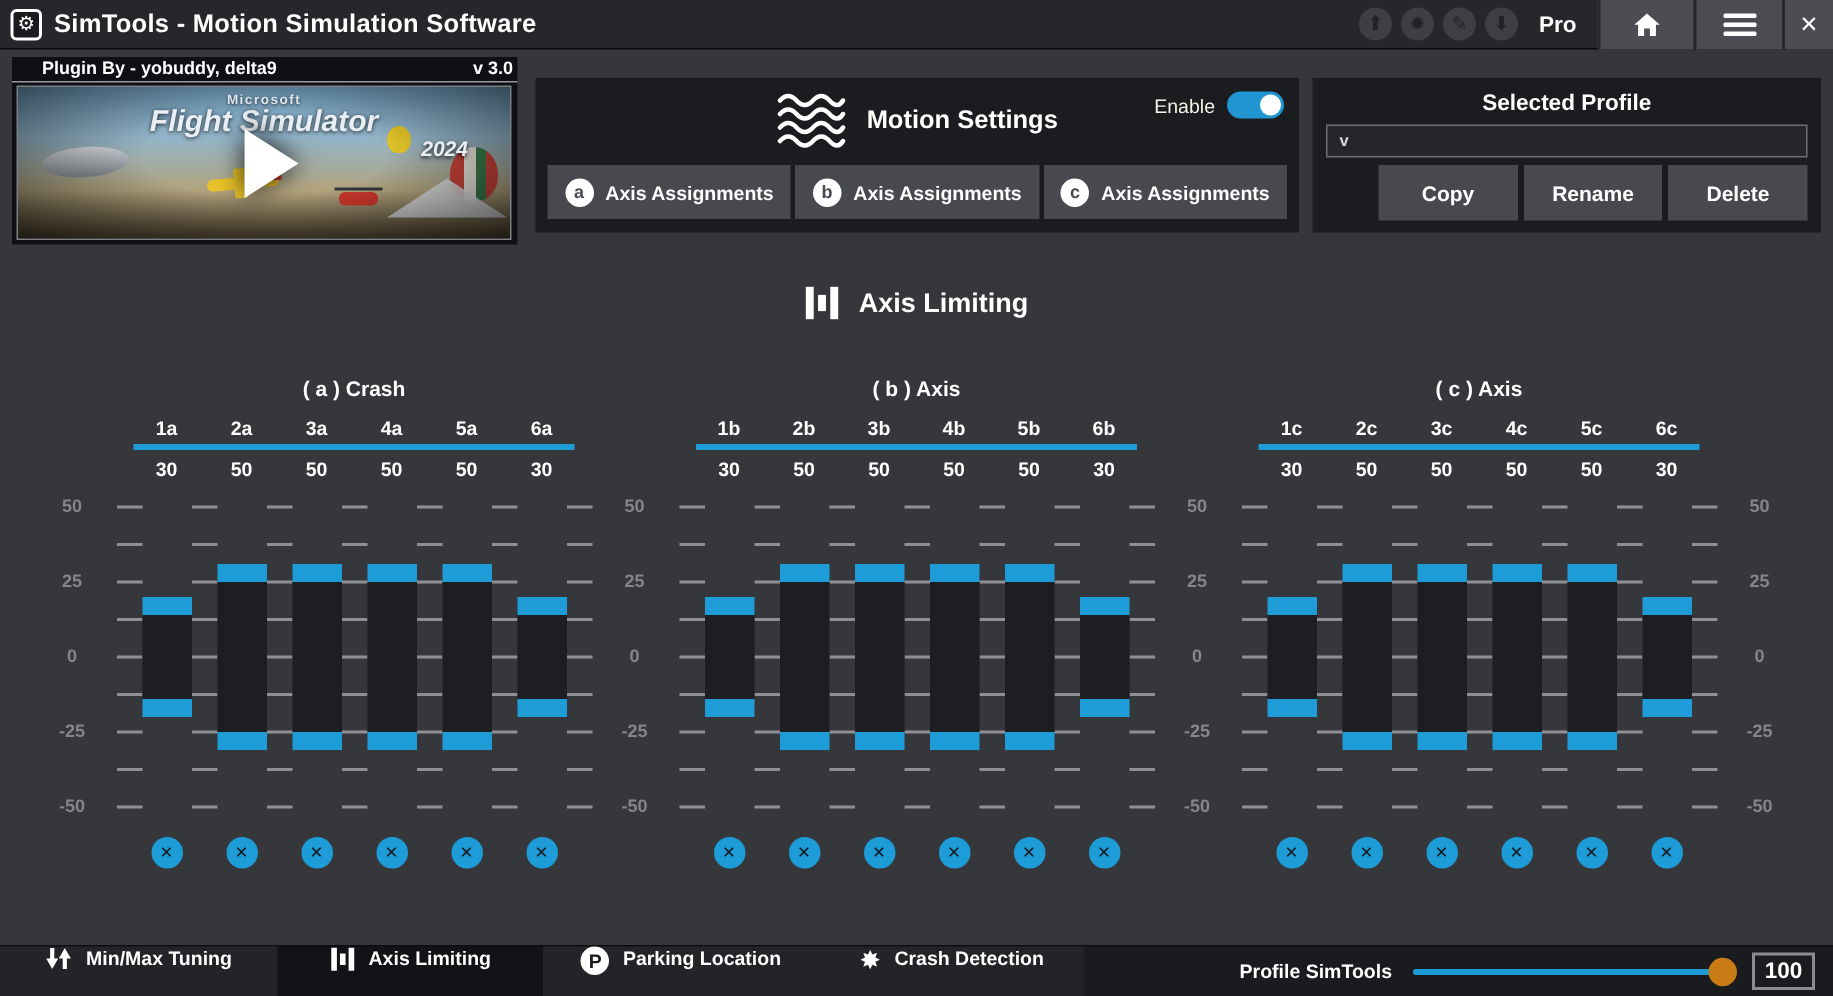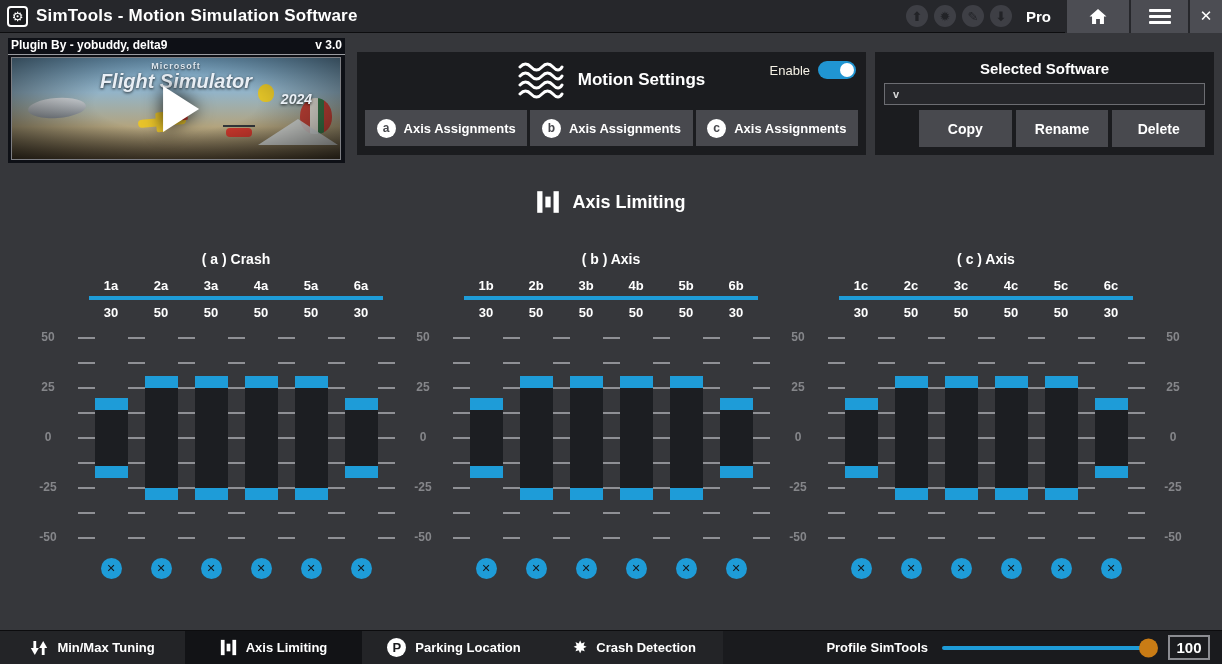--- a/index.html
+++ b/index.html
@@ -23,21 +23,21 @@
   .winbtn{height:33px;background:#4c4d53;border-left:2px solid #26272b;display:flex;
         align-items:center;justify-content:center;color:#fff;box-sizing:border-box;cursor:pointer;}
   .winbtn.home{width:64px;}
   .winbtn.menu{width:59px;}
   .winbtn.close{width:34px;font-size:15px;}
   .burger{display:flex;flex-direction:column;gap:3px;}
   .burger span{display:block;width:22px;height:3px;background:#fff;border-radius:1px;}
   
   .plugin{position:absolute;left:8px;top:38px;width:337px;height:125px;background:#0e1016;}
   .plugin-head{display:flex;justify-content:space-between;align-items:center;height:14px;
-        padding:0 3px 2px 3px;border-bottom:1px solid #9a9ba0;}
+        padding:0 3px 2px 20px;border-bottom:1px solid #9a9ba0;}
   .plugin-head span{font-size:12px;font-weight:bold;color:#fff;}
   .thumb{position:absolute;left:3px;top:19px;width:330px;height:103px;border:1px solid #7d7e83;
         box-sizing:border-box;overflow:hidden;background:linear-gradient(180deg,#6f9dbd 0%,#93b4c8 34%,#b3a47e 68%,#4f4330 100%);}
   .vignette{position:absolute;inset:0;background:radial-gradient(ellipse at 50% 45%,rgba(0,0,0,0) 35%,rgba(0,0,0,.62) 100%);}
   .msfs{position:absolute;top:4px;left:0;right:0;text-align:center;color:#e9eff5;line-height:1;}
   .msfs .brand{display:block;font-size:9px;font-weight:bold;letter-spacing:1px;opacity:.9;text-shadow:0 1px 2px rgba(0,0,0,.8);}
   .msfs .game{display:block;font-size:20px;font-weight:bold;font-style:italic;text-shadow:0 1px 3px rgba(0,0,0,.8);}
   .msfs .year{display:block;font-size:14px;font-weight:bold;font-style:italic;margin:1px 28px 0 0;text-align:right;text-shadow:0 1px 3px rgba(0,0,0,.8);}
   .blimp{position:absolute;left:16px;top:40px;width:58px;height:20px;border-radius:50%;
         background:linear-gradient(180deg,#d4d8dc,#82888e);transform:rotate(-4deg);}
@@ -93,21 +93,21 @@
   .tick{position:absolute;width:17px;height:2px;background:#8f9095;}
   .vslider{position:absolute;width:33px;top:0;height:216px;}
   .vcap{position:absolute;left:0;width:33px;height:12px;background:#1e9cd8;cursor:ns-resize;}
   .vbar{position:absolute;left:0;width:33px;background:#1c1e22;}
   .xbtn{position:absolute;top:313px;width:21px;height:21px;border-radius:50%;background:#1e9cd8;border:none;
         color:#16181c;font-size:11px;font-weight:bold;display:flex;align-items:center;justify-content:center;
         font-family:inherit;cursor:pointer;padding:0;}
   
   .bbar{position:absolute;left:0;bottom:0;width:1222px;height:34px;background:#1a1b1e;border-top:1px solid #0c0c0e;
         box-sizing:border-box;display:flex;align-items:stretch;}
-  .tab{display:flex;align-items:center;justify-content:center;gap:9px;background:#232427;color:#fff;
+  .tab{display:flex;align-items:flex-start;justify-content:center;gap:9px;background:#232427;color:#fff;
         font-size:13px;font-weight:bold;cursor:pointer;}
   .tab.active{background:#121316;}
   .intensity{margin-left:auto;display:flex;align-items:center;gap:14px;padding-right:12px;}
   .intensity .lab{font-size:13px;font-weight:bold;color:#fff;}
   .itrack{position:relative;width:212px;height:4px;border-radius:2px;background:#1e9cd8;cursor:pointer;}
   .iknob{position:absolute;right:-4px;top:50%;transform:translateY(-50%);width:19px;height:19px;border-radius:50%;background:#c97c15;}
   .ibox{width:42px;height:25px;border:2px solid #8b8c91;box-sizing:border-box;background:#1b1c1f;
         display:flex;align-items:center;justify-content:center;font-size:15px;font-weight:bold;color:#fff;}
   .bars-svg rect{fill:#fff;}
   .wave-svg path{stroke:#fff;stroke-width:3;fill:none;stroke-linecap:round;}
@@ -193,21 +193,21 @@
         <span>Axis Assignments</span>
       </button>
       <button class="mbtn">
         <span class="letter-circle">c</span>
         <span>Axis Assignments</span>
       </button>
     </div>
 </div>
 
 <div class="panel profile">
-  <div class="profile-title">Selected Software</div>
+  <div class="profile-title">Selected Profile</div>
   <div class="select">
     <span class="chev">v</span>
   </div>
   <div class="pbtn-row" id="profile-btn-row">
       <button class="pbtn">Copy</button>
       <button class="pbtn">Rename</button>
       <button class="pbtn">Delete</button>
     </div>
 </div>
 

